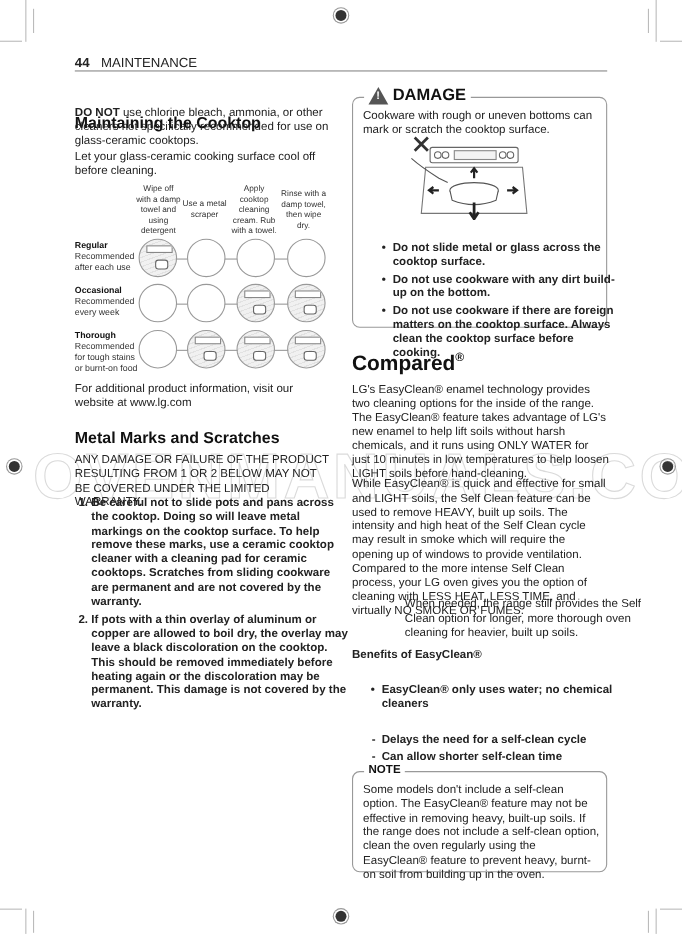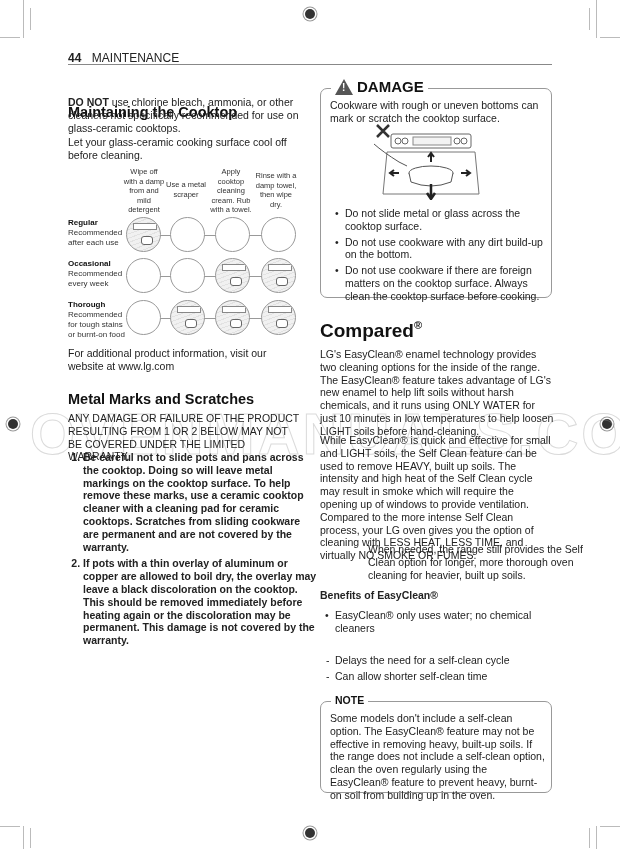--- a/index.html
+++ b/index.html
@@ -40,21 +40,21 @@
 
   ol { margin: 0; padding-left: 15px; }
   ol li { margin-bottom: 4px; }
 
   
   .box { position: absolute; border: 1px solid #999; border-radius: 7px; }
   .box-title { position: absolute; background: #fff; padding: 0 4px; font-weight: bold; color: #111; }
   .caution-title { font-size: 15px; display: flex; align-items: center; gap: 4px; }
   .tri { width: 0; height: 0; border-left: 9px solid transparent; border-right: 9px solid transparent; border-bottom: 16px solid #555; position: relative; }
   .tri span { position: absolute; left: -2px; top: 4px; color: #fff; font-size: 10px; font-weight: bold; line-height: 10px; }
-  ul { margin: 4px; padding-left: 0; list-style: none; }
+  ul { margin: 16px; padding-left: 0; list-style: none; font-weight: bold; }
   ul li { position: relative; padding-left: 11px; margin-bottom: 3px; }
   ul li::before { content: "•"; position: absolute; left: 1px; }
   ul.dash li::before { content: "-"; left: 2px; }
   sup { font-size: 7px; vertical-align: top; position: relative; top: -1px; }
 </style>
 </head>
 <body>
 
 <div class="crop" style="left:0;top:37px;width:20px;height:1px;"></div>
 <div class="crop" style="left:23px;top:0;width:1px;height:38px;"></div>
@@ -80,21 +80,21 @@
   <span class="sec">MAINTENANCE</span>
 </div>
 
 <h2 class="abs lcol" style="top:76px;margin-top:28px;">Maintaining the Cooktop</h2>
 <p class="abs lcol" style="top:96px;">
   <b>DO NOT</b><span> use chlorine bleach, ammonia, or other cleaners not specifically recommended for use on glass-ceramic cooktops.</span>
 </p>
 <p class="abs lcol" style="top:136px;">Let your glass-ceramic cooking surface cool off before cleaning.</p>
 
 <div class="abs diagram">
-  <div class="col-head" style="left:55px;top:2px;width:42px;">Wipe off with a damp from and mild detergent</div>
+  <div class="col-head" style="left:55px;top:2px;width:42px;">Wipe off with a damp towel and using detergent</div>
   <div class="col-head" style="left:97px;top:15px;width:42px;">Use a metal scraper</div>
   <div class="col-head" style="left:141px;top:2px;width:44px;">Apply cooktop cleaning cream. Rub with a towel.</div>
   <div class="col-head" style="left:186px;top:6px;width:44px;">Rinse with a damp towel, then wipe dry.</div>
 
   <div class="row-label" style="top:53px;width:55px;">
     <b>Regular</b><br>
     <span>Recommended after each use</span>
   </div>
   <div class="connector" style="left:76px;top:70px;width:140px;"></div>
   <div class="circle ill" style="left:58px;top:52px;"></div>

